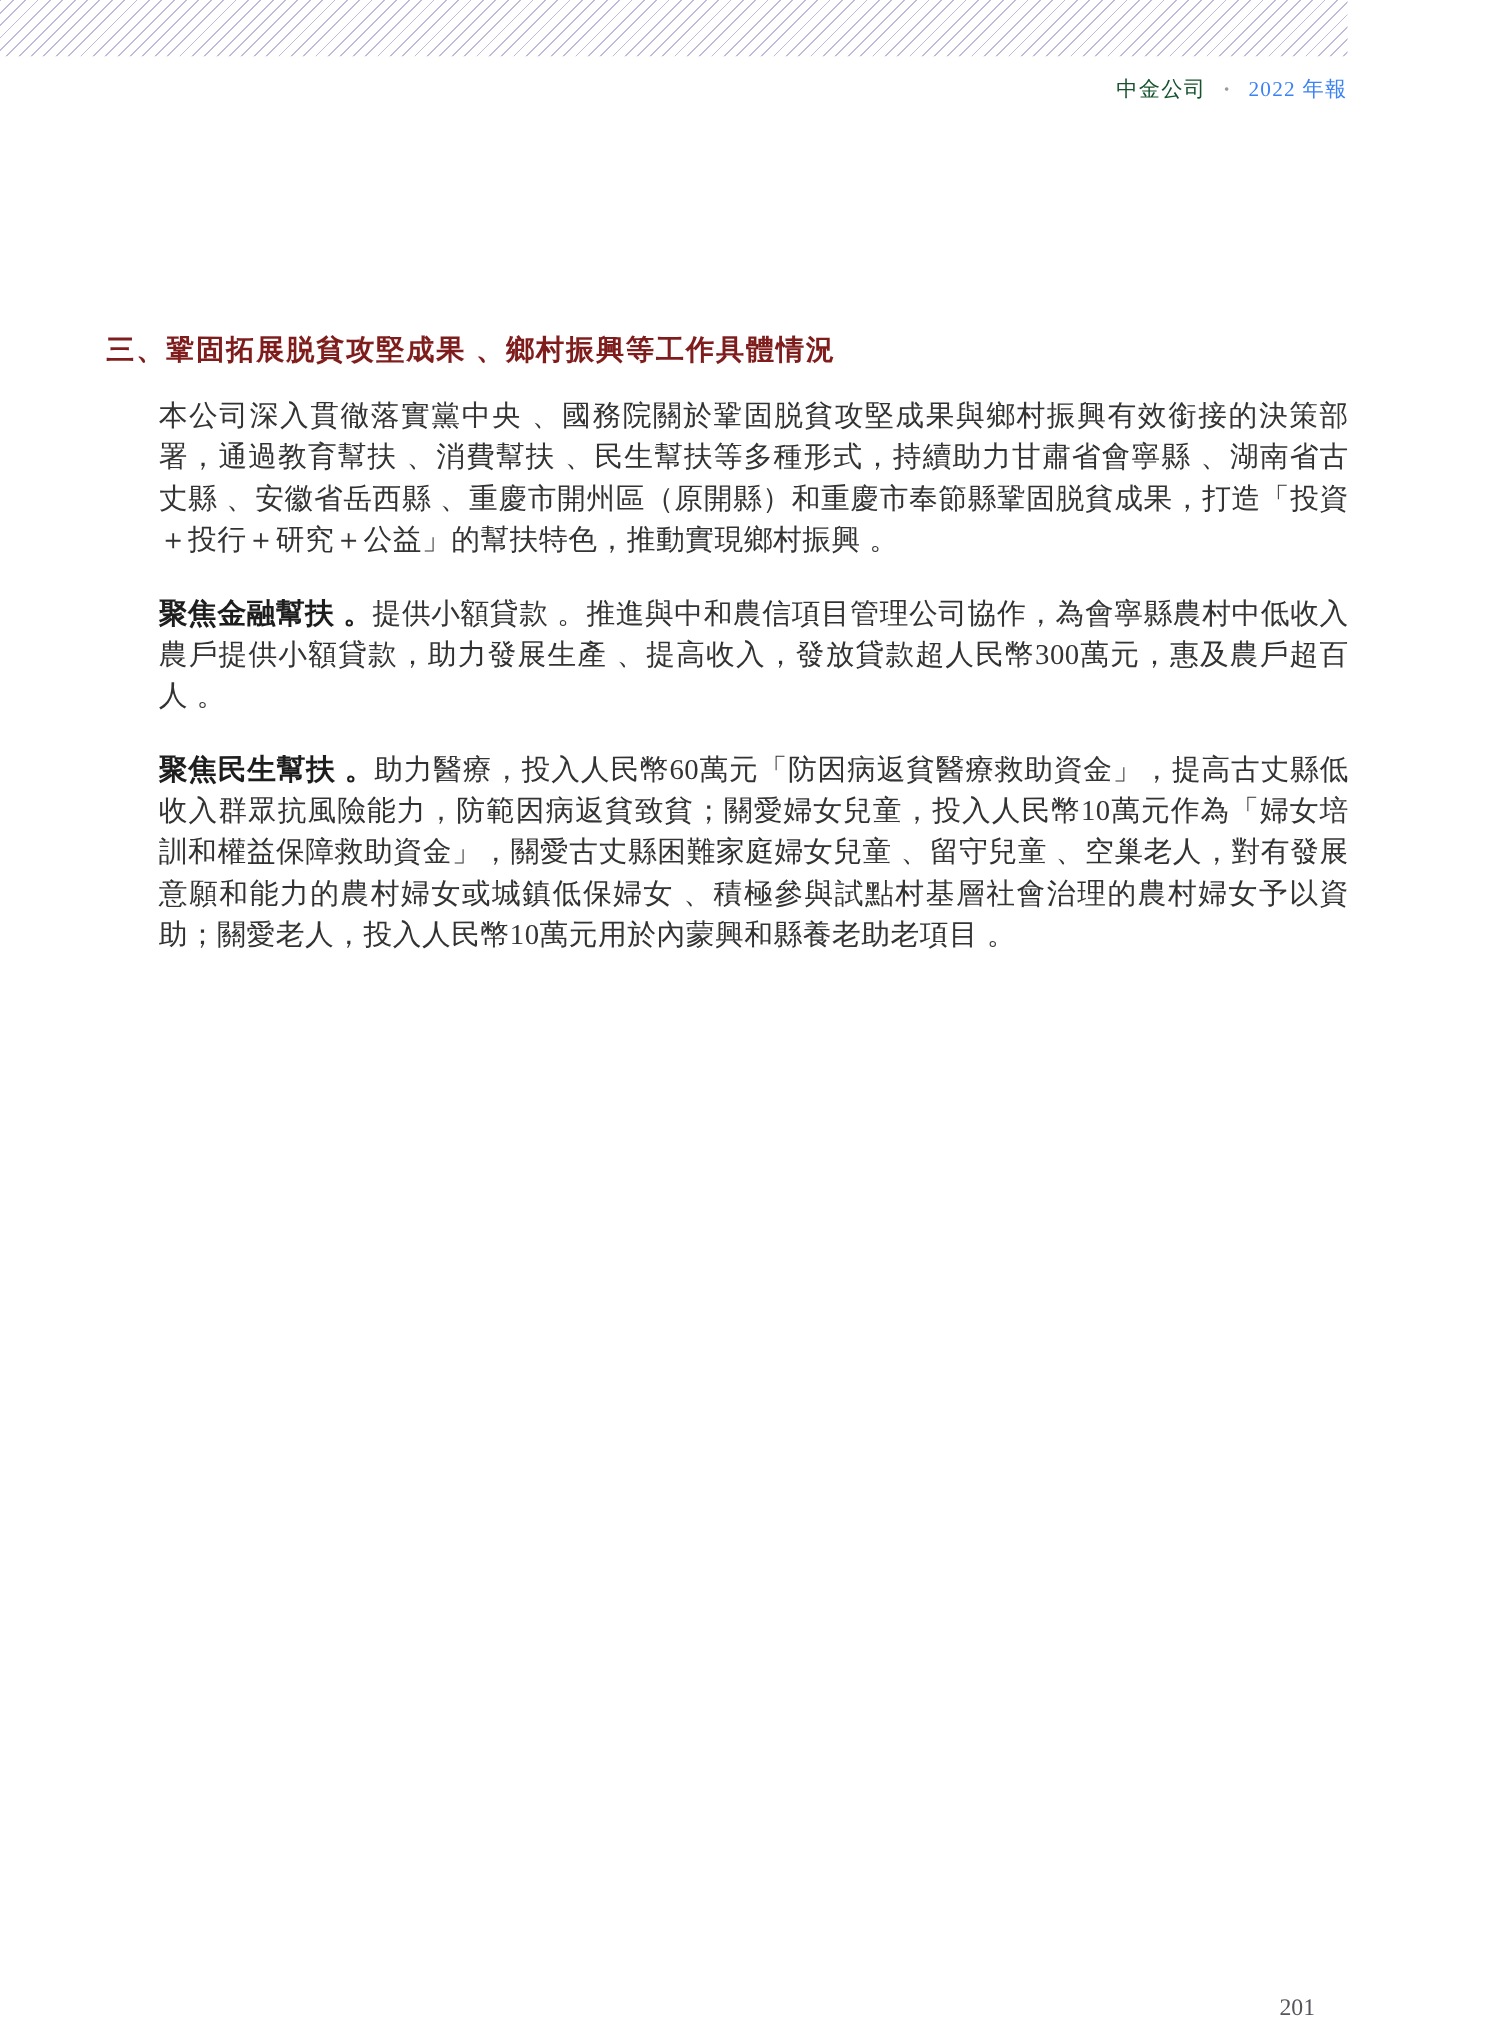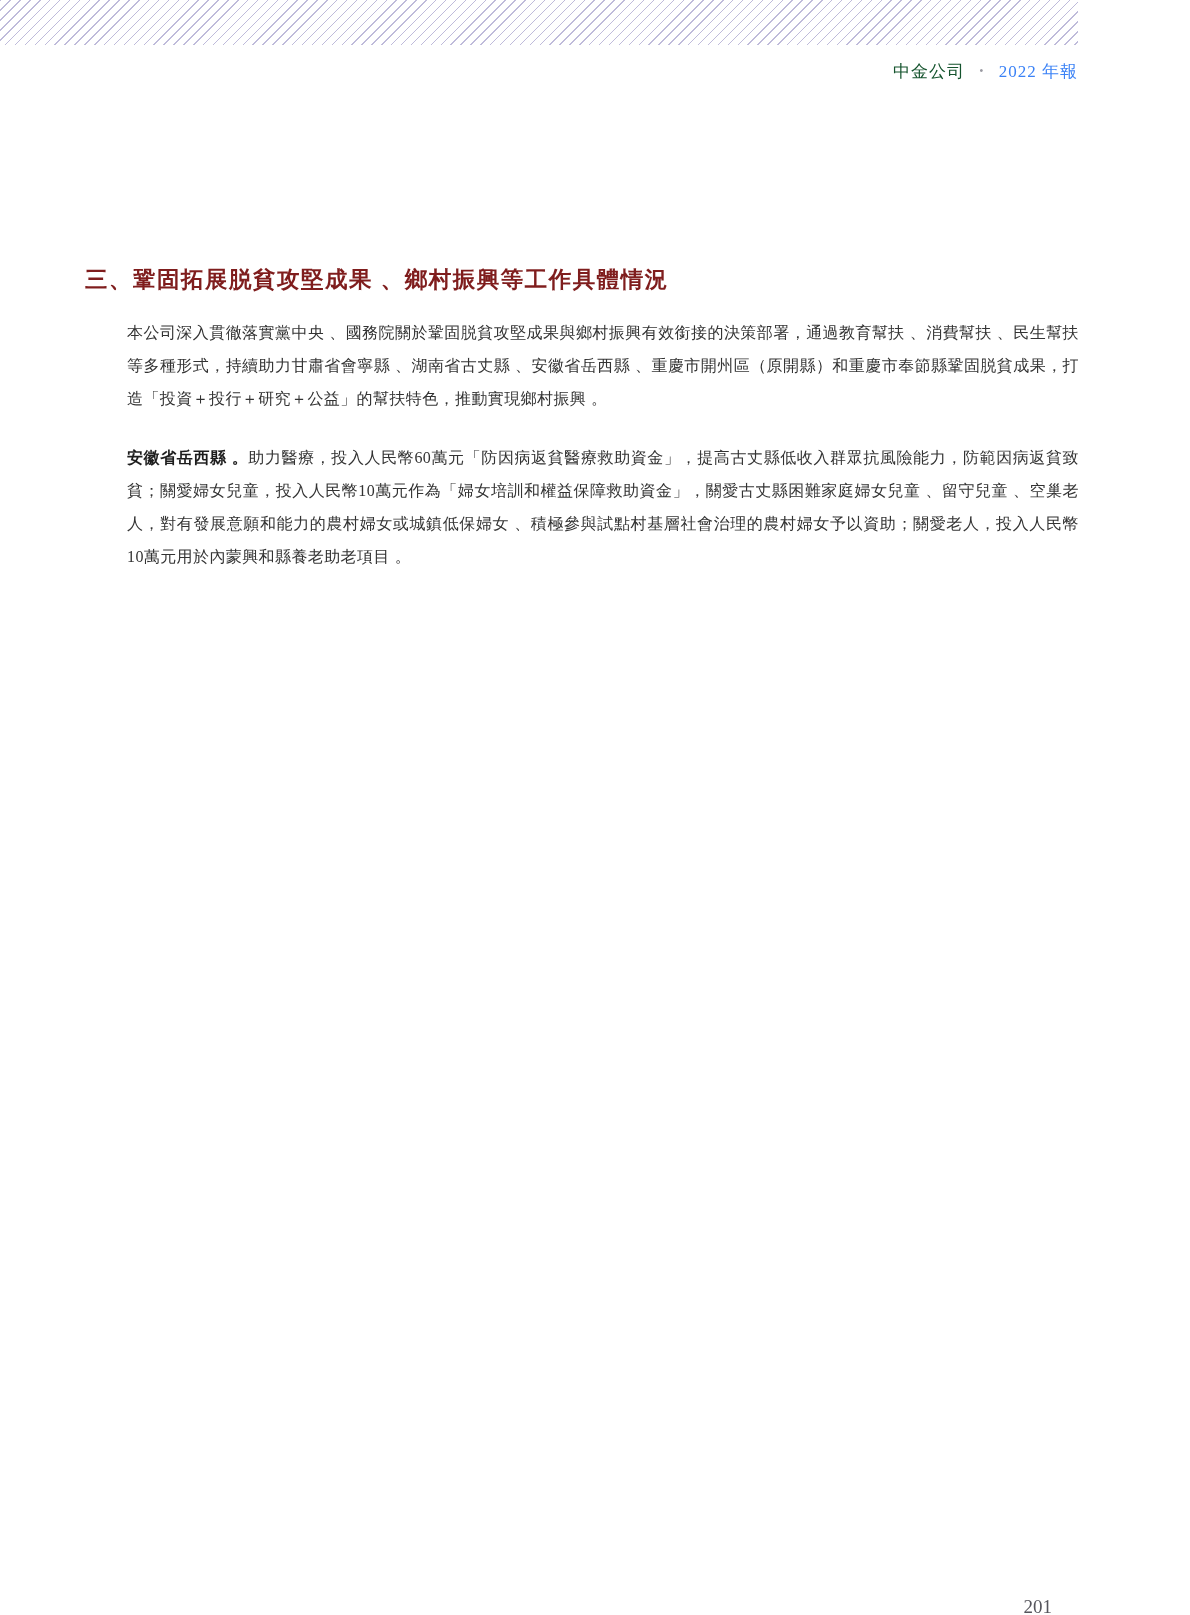--- a/index.html
+++ b/index.html
@@ -42,21 +42,21 @@
     font-weight: bold;
     letter-spacing: 1.5px;
     color: #7f1d1d;
     white-space: nowrap;
   }
   .body-copy {
     position: absolute;
     left: 127px;
     top: 316px;
     width: 952px;
-    font-size: 16px;
+    font-size: 23px;
     line-height: 33px;
     letter-spacing: 0.4px;
     color: #333333;
     text-align: justify;
   }
   .body-copy p { margin: 0 0 26px 0; }
   .para-lead { font-weight: bold; color: #1d1d1d; }
   .num { font-family: "Liberation Serif", "DejaVu Serif", serif; }
   .page-number {
     position: absolute;
@@ -80,19 +80,22 @@
     <span class="rh-edition">2022 年報</span>
   </div>
 
   <h1 class="section-heading">三、鞏固拓展脱貧攻堅成果 、鄉村振興等工作具體情況</h1>
 
   <div class="body-copy">
     <p>
       <span class="para-lead"></span><span>本公司深入貫徹落實黨中央 、國務院關於鞏固脱貧攻堅成果與鄉村振興有效銜接的決策部署，通過教育幫扶 、消費幫扶 、民生幫扶等多種形式，持續助力甘肅省會寧縣 、湖南省古丈縣 、安徽省岳西縣 、重慶市開州區（原開縣）和重慶市奉節縣鞏固脱貧成果，打造「投資＋投行＋研究＋公益」的幫扶特色，推動實現鄉村振興 。</span>
     </p>
     <p>
-      <span class="para-lead">安徽省岳西縣 。</span><span>助力醫療，投入人民幣<span class="num">60</span>萬元「防因病返貧醫療救助資金」，提高古丈縣低收入群眾抗風險能力，防範因病返貧致貧；關愛婦女兒童，投入人民幣<span class="num">10</span>萬元作為「婦女培訓和權益保障救助資金」，關愛古丈縣困難家庭婦女兒童 、留守兒童 、空巢老人，對有發展意願和能力的農村婦女或城鎮低保婦女 、積極參與試點村基層社會治理的農村婦女予以資助；關愛老人，投入人民幣<span class="num">10</span>萬元用於內蒙興和縣養老助老項目 。</span>
+      <span class="para-lead">聚焦金融幫扶 。</span><span>提供小額貸款 。推進與中和農信項目管理公司協作，為會寧縣農村中低收入農戶提供小額貸款，助力發展生產 、提高收入，發放貸款超人民幣<span class="num">300</span>萬元，惠及農戶超百人 。</span>
+    </p>
+    <p>
+      <span class="para-lead">聚焦民生幫扶 。</span><span>助力醫療，投入人民幣<span class="num">60</span>萬元「防因病返貧醫療救助資金」，提高古丈縣低收入群眾抗風險能力，防範因病返貧致貧；關愛婦女兒童，投入人民幣<span class="num">10</span>萬元作為「婦女培訓和權益保障救助資金」，關愛古丈縣困難家庭婦女兒童 、留守兒童 、空巢老人，對有發展意願和能力的農村婦女或城鎮低保婦女 、積極參與試點村基層社會治理的農村婦女予以資助；關愛老人，投入人民幣<span class="num">10</span>萬元用於內蒙興和縣養老助老項目 。</span>
     </p>
   </div>
 
   <div class="page-number">201</div>
 
 </div>
 
 </body></html>

